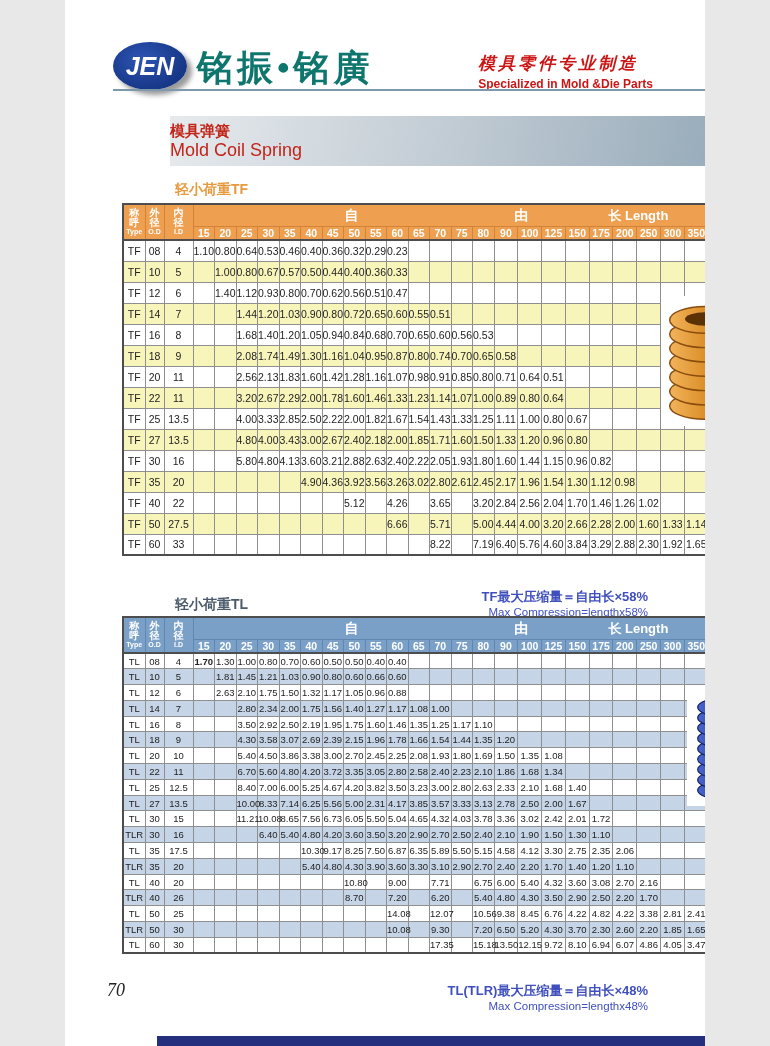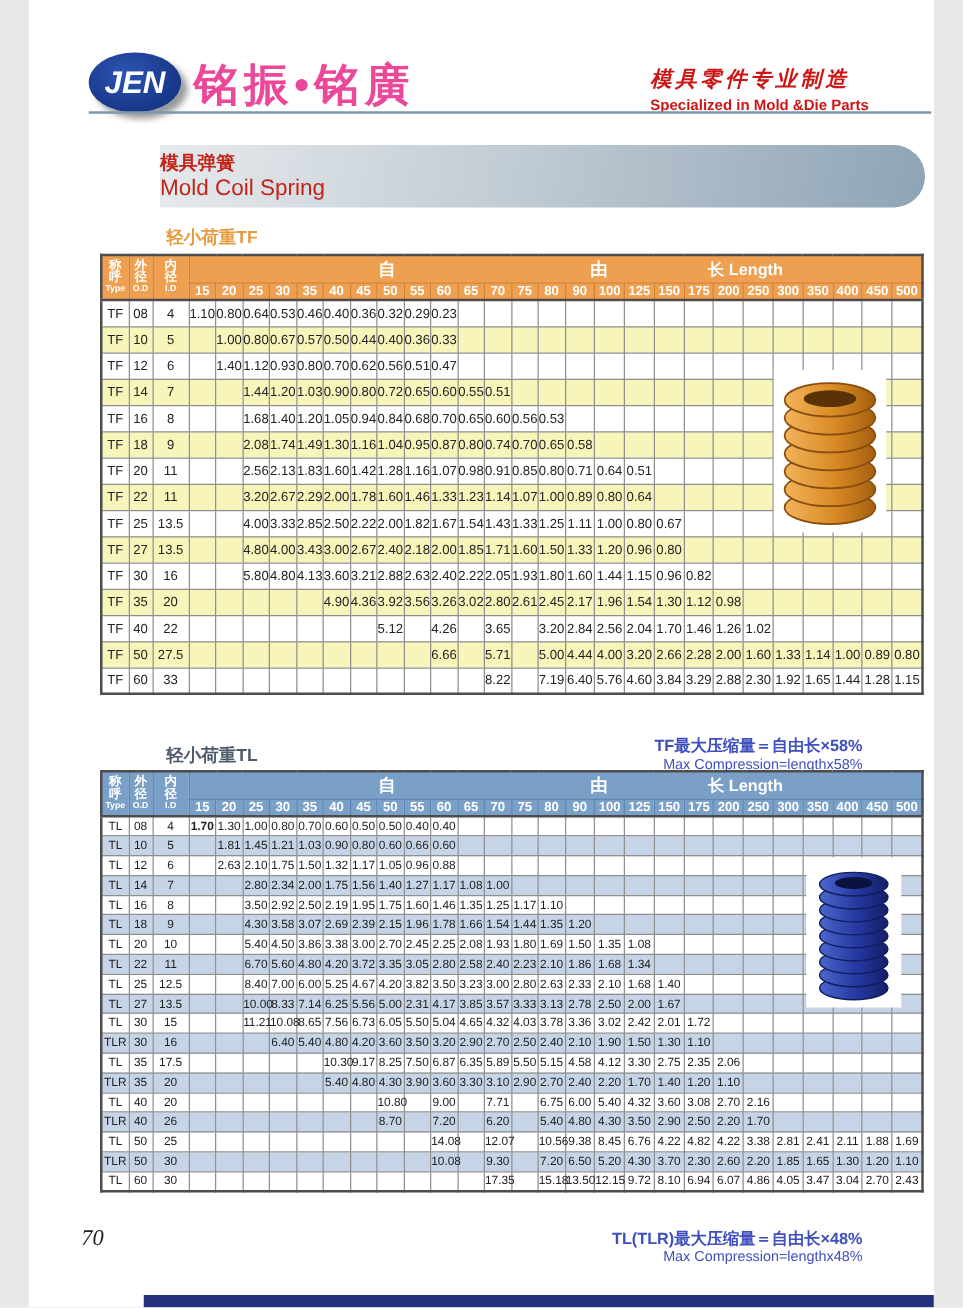--- a/index.html
+++ b/index.html
@@ -1,25 +1,25 @@
 <!DOCTYPE html>
 <html><head>
 <meta charset="utf-8">
 <style>
   html,body{margin:0;padding:0;background:#e8e8e8;}
-  .page{position:relative;width:724px;height:1046px;background:#ffffff;margin:0 auto;
+  .page{position:relative;width:640px;height:1046px;background:#ffffff;margin:0 auto;
         font-family:"Liberation Sans","DejaVu Sans",sans-serif;overflow:hidden;}
 
   
   .logo{position:absolute;left:48px;top:42px;width:74px;height:48px;border-radius:50%;
         background:radial-gradient(ellipse at 40% 35%, #2d55b4 0%, #173787 70%);
         box-shadow:5px 5px 5px rgba(120,120,120,.75);
         display:flex;align-items:center;justify-content:center;}
   .logo span{color:#fff;font-weight:bold;font-style:italic;font-size:25px;letter-spacing:0px;}
-  .brand{position:absolute;left:132px;top:44px;font-size:36px;font-weight:bold;color:#ec4899;
+  .brand{position:absolute;left:132px;top:44px;font-size:36px;font-weight:bold;color:#0f766e;
          font-family:"Liberation Serif","DejaVu Serif",serif;letter-spacing:4px;}
   .tagline{position:absolute;right:52px;top:52px;}
   .tagline .cn{font-size:17px;font-weight:bold;color:#cc1616;font-style:italic;
                font-family:"Liberation Serif","DejaVu Serif",serif;letter-spacing:3px;}
   .tagline .en{font-size:12px;font-weight:bold;color:#cc1616;margin-top:2px;}
   .head-rule{position:absolute;left:48px;top:89px;width:674px;height:2px;background:#7d99ab;}
 
   
   .banner{position:absolute;left:105px;top:116px;width:612px;height:50px;
           border-radius:0 26px 26px 0;

